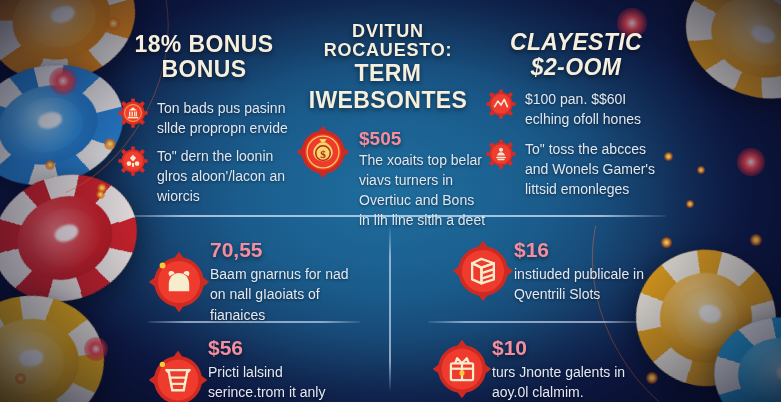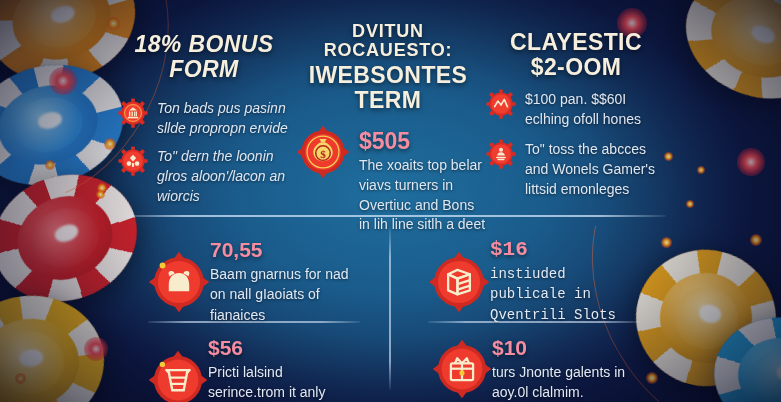--- a/index.html
+++ b/index.html
@@ -77,49 +77,49 @@
 
   
   .content { position: absolute; inset: 0; }
 
   .cols {
     position: absolute;
     left: 118px; top: 22px; width: 548px; height: 186px;
     display: flex;
   }
   .col { position: relative; }
-  .col.c1 { width: 172px; font-style: italic; }
+  .col.c1 { width: 172px; }
   .col.c2 { width: 196px; }
   .col.c3 { width: 180px; }
 
   .heading {
     color: #f7efdd;
     font-weight: 700;
     letter-spacing: .4px;
     line-height: 1.08;
     text-shadow: 0 2px 5px rgba(0,0,0,.55);
   }
   .heading.big   { font-size: 23px; }
   .heading.small { font-size: 18px; letter-spacing: .8px; }
 
   .h-c1 { text-align: center; padding-top: 10px; }
   .h-c2 { text-align: center; }
-  .h-c3 { text-align: center; padding-top: 8px; }
+  .h-c3 { text-align: center; padding-top: 8px; font-style: italic; }
 
   
   .feat {
     display: flex;
     align-items: flex-start;
     gap: 9px;
     margin-top: 9px;
   }
   .feat .txt { padding-top: 1px; }
   .feat-amount {
     color: #f58ca0;
-    font-size: 23px;
+    font-size: 19px;
     font-weight: 700;
     line-height: 1.1;
     text-shadow: 0 2px 4px rgba(0,0,0,.5);
   }
   .feat-desc {
     color: #dfe7f2;
     font-size: 14px;
     line-height: 1.42;
     max-width: 128px;
     text-shadow: 0 1px 3px rgba(0,0,0,.55);
@@ -275,21 +275,21 @@
 
   <div class="vignette"></div>
 
   <div class="content">
 
     <div class="cols">
 
       <div class="col c1">
         <div class="h-c1">
           <div class="heading big">18% BONUS</div>
-          <div class="heading big">FORM</div>
+          <div class="heading big">BONUS</div>
         </div>
 
         <div class="feat" style="margin-top:16px;">
           <span class="badge">
             <svg width="30" height="30" viewBox="0 0 40 40">
               <g fill="#d92b24">
                 <circle cx="20" cy="20" r="15.5"></circle>
                 <rect x="17.6" y="0.5" width="4.8" height="6" rx="1"></rect>
                 <rect x="17.6" y="33.5" width="4.8" height="6" rx="1"></rect>
                 <rect x="0.5" y="17.6" width="6" height="4.8" rx="1"></rect>
@@ -341,22 +341,22 @@
           </span>
           <span class="txt">
             <span class="feat-desc">To" dern the loonin glros aloon'/lacon an wiorcis</span>
           </span>
         </div>
       </div>
 
       <div class="col c2">
         <div class="h-c2">
           <div class="heading small">DVITUN ROCAUESTO:</div>
+          <div class="heading big">TERM</div>
           <div class="heading big" style="margin-top:2px;">IWEBSONTES</div>
-          <div class="heading big">TERM</div>
         </div>
 
         <div class="feat" style="margin-top:12px; padding-left:6px;">
           <span class="badge">
             <svg width="54" height="54" viewBox="0 0 40 40">
               <g fill="#cf2a22">
                 <circle cx="20" cy="20" r="16"></circle>
                 <path d="M20 0.5l3 4h-6z"></path>
                 <path d="M20 39.5l-3-4h6z"></path>
                 <path d="M0.5 20l4-3v6z"></path>
@@ -461,21 +461,21 @@
             <path d="M26 13.1c-1.7-.7-3 .2-3.2 1.5 1.2.3 2.3.9 3.1 1.8 1-1.1 1.2-2.7.1-3.3z"></path>
           </g>
         </svg>
       </span>
       <span>
         <div class="grid-amount">70,55</div>
         <div class="grid-desc" style="margin-top:2px;">Baam gnarnus for nad on nall gIaoiats of fianaices</div>
       </span>
     </div>
 
-    <div class="grid-item" style="left:428px; top:238px;font-family:Liberation Mono, monospace;">
+    <div class="grid-item" style="left:452px; top:238px;">
       <span class="badge">
         <svg width="62" height="62" viewBox="0 0 40 40">
           <g fill="#cf2a22">
             <circle cx="20" cy="20" r="16"></circle>
             <path d="M20 0.5l3.1 4.2h-6.2z"></path>
             <path d="M20 39.5l-3.1-4.2h6.2z"></path>
             <path d="M0.5 20l4.2-3.1v6.2z"></path>
             <path d="M39.5 20l-4.2 3.1v-6.2z"></path>
           </g>
           <circle cx="20" cy="20" r="13.6" fill="#ef3b2d"></circle>

